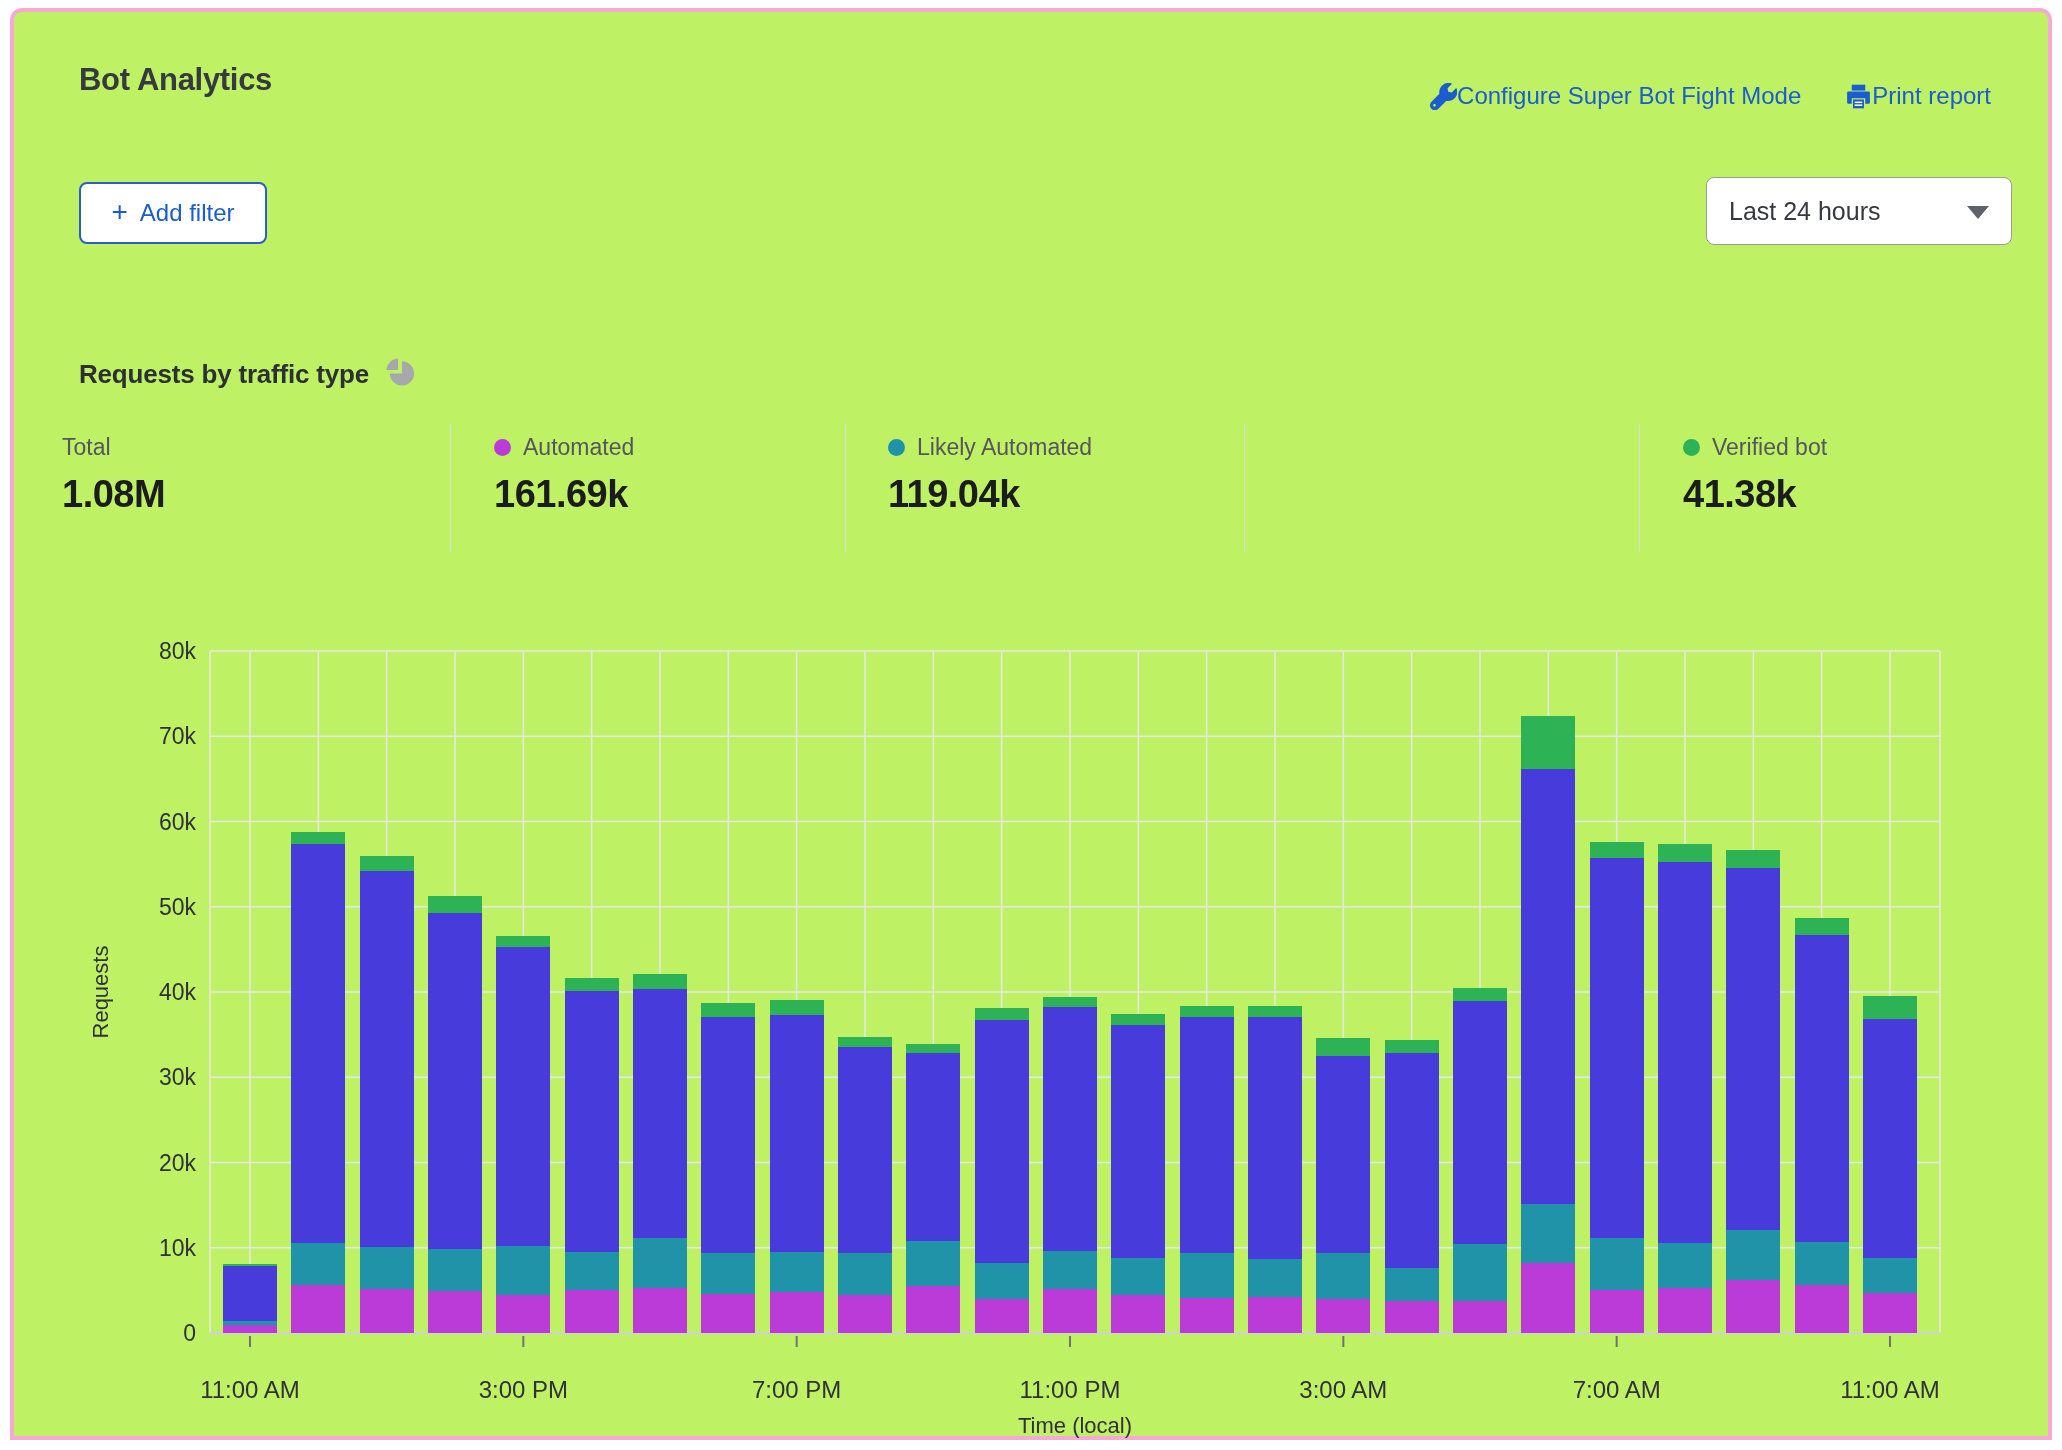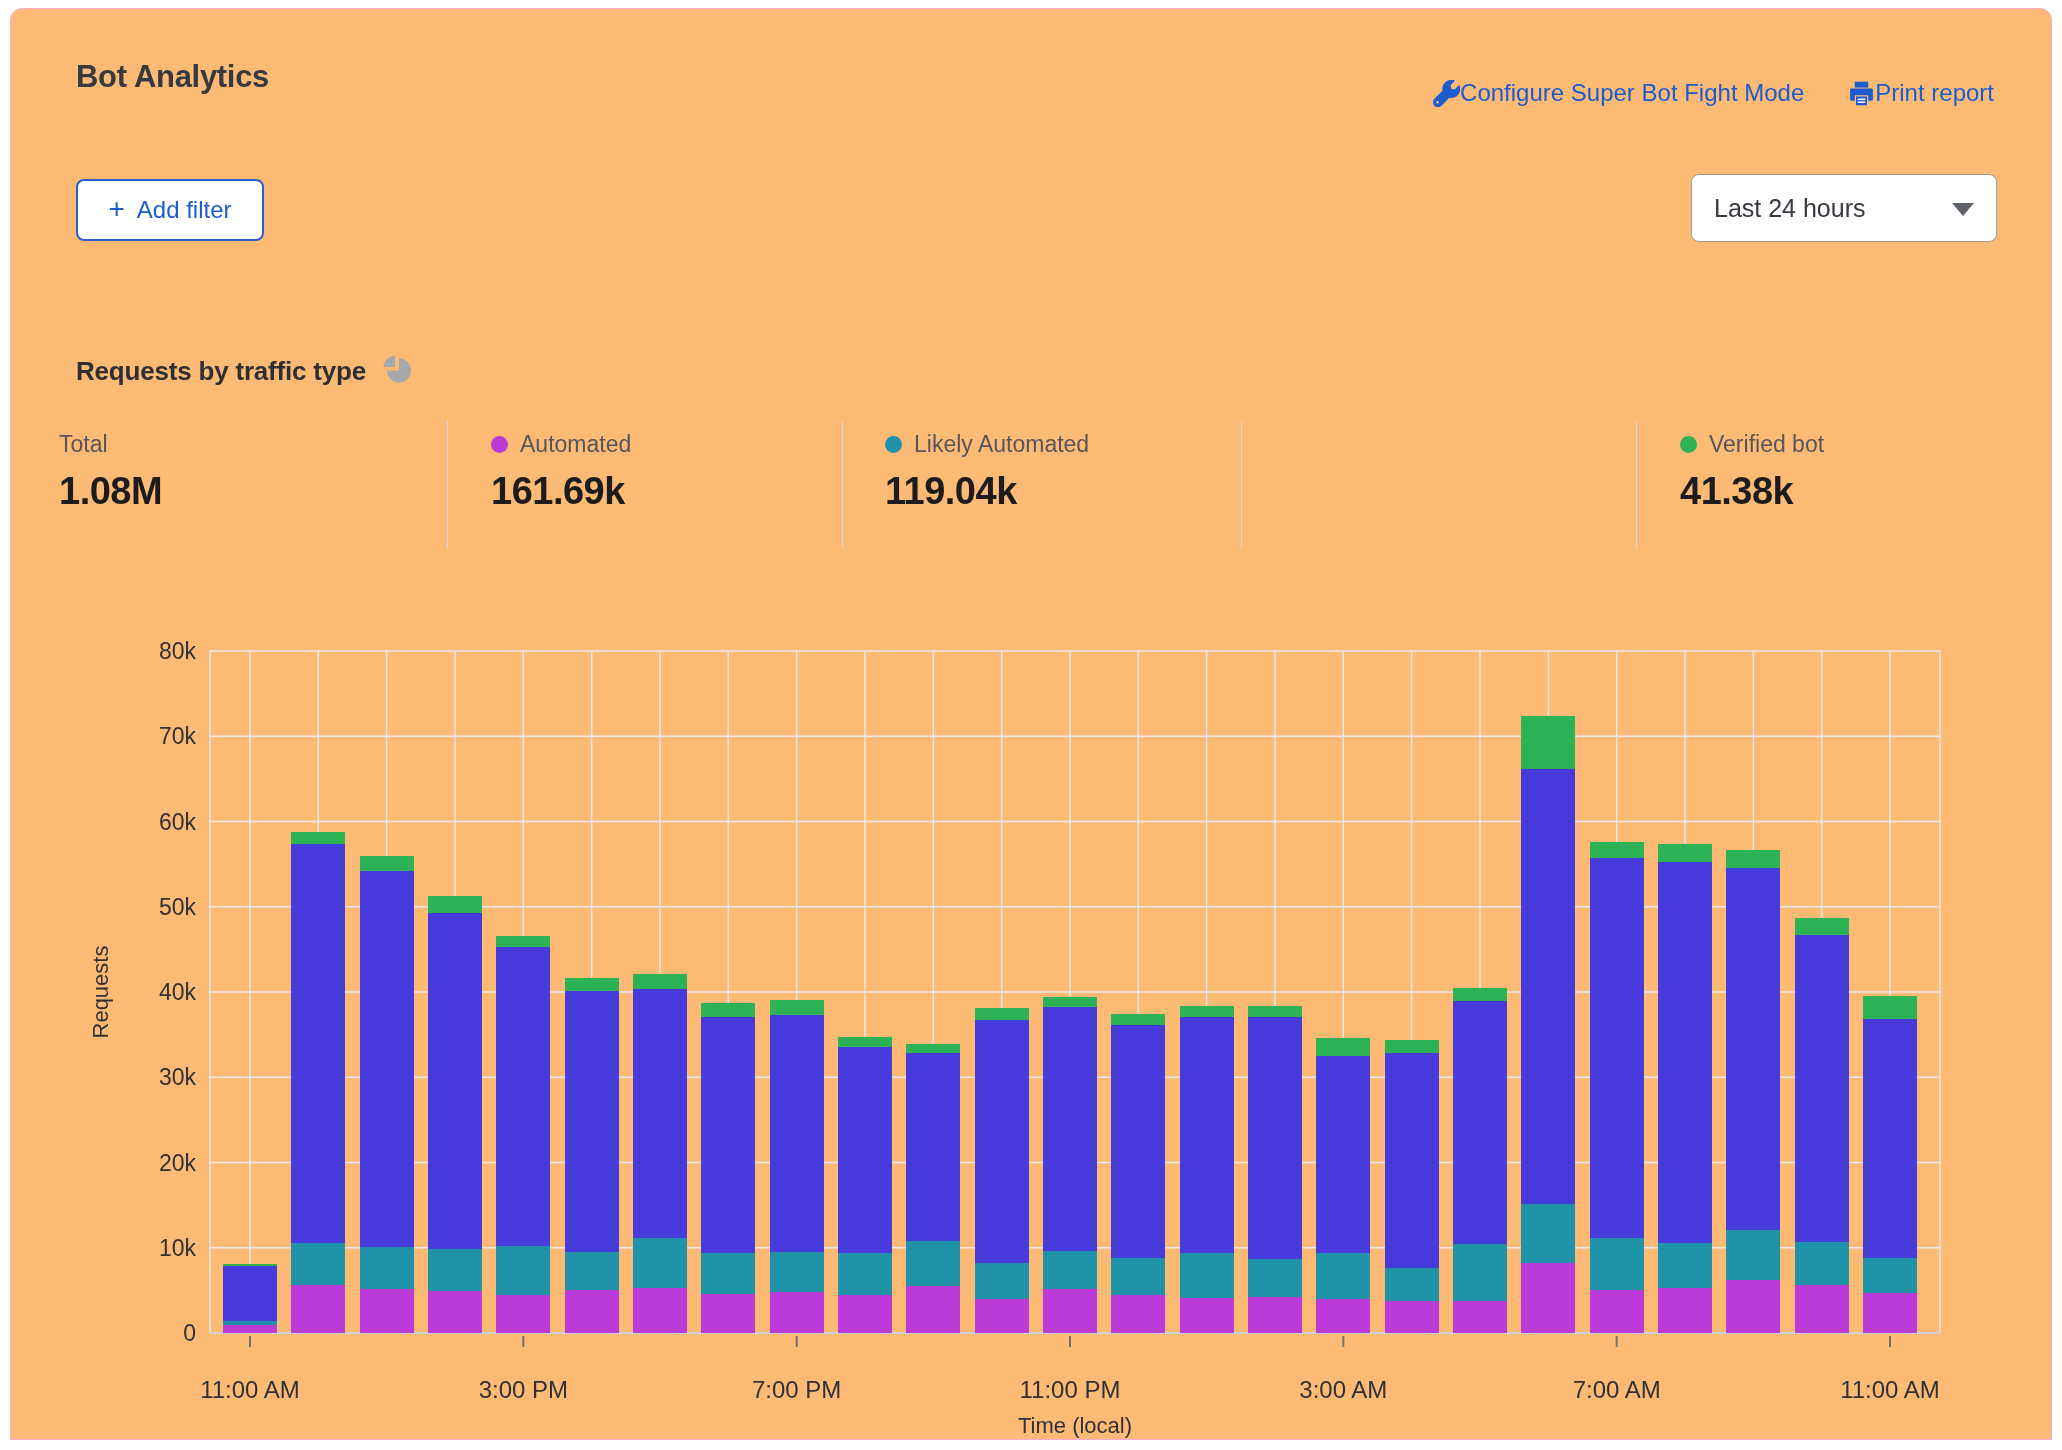--- a/index.html
+++ b/index.html
@@ -4,21 +4,21 @@
 <title>Bot Analytics</title>
 <style>
   * { margin:0; padding:0; box-sizing:border-box; }
   html,body { background:#ffffff; }
   body {
     width:2062px; height:1450px; position:relative; overflow:hidden;
     font-family:"Liberation Sans", sans-serif; color:#36393f;
   }
   .card {
     position:absolute; left:10px; top:8px; width:2042px; height:1432px;
-    background:#fdba74; border:1px solid #f9a8d4; border-radius:12px 12px 0 0;
+    background:#bef264; border:4px solid #f9a8d4; border-radius:12px 12px 0 0;
   }
   .card-header { position:absolute; left:0; top:0; width:100%; height:270px; }
 
   .page-title {
     position:absolute; left:65px; top:50px;
     font-size:31px; font-weight:700; color:#36393f; letter-spacing:-0.3px;
   }
   .header-links {
     position:absolute; right:57px; top:70px; display:flex; align-items:center; gap:44px;
   }
@@ -27,21 +27,21 @@
 
   .add-filter-btn {
     position:absolute; left:65px; top:170px; height:62px; min-width:188px;
     border:2px solid #2c5dc9; border-radius:8px; background:#fff; color:#1b5cce;
     display:flex; align-items:center; justify-content:center; gap:12px;
     font-size:24px; cursor:pointer; padding:0 26px;
   }
   .add-filter-btn .plus { font-size:28px; font-weight:400; line-height:1; margin-top:-2px; }
 
   .time-select {
-    position:absolute; right:54px; top:165px; width:306px; height:68px;
+    position:absolute; right:36px; top:165px; width:306px; height:68px;
     border:1px solid #9a9ca1; border-radius:8px; background:#fff;
     display:flex; align-items:center; font-size:25px; color:#36393f;
     padding:0 56px 0 22px; cursor:pointer;
   }
   .chevron {
     position:absolute; right:22px; top:28px; width:0; height:0;
     border-left:11px solid transparent; border-right:11px solid transparent;
     border-top:13px solid #5f6268;
   }
 

